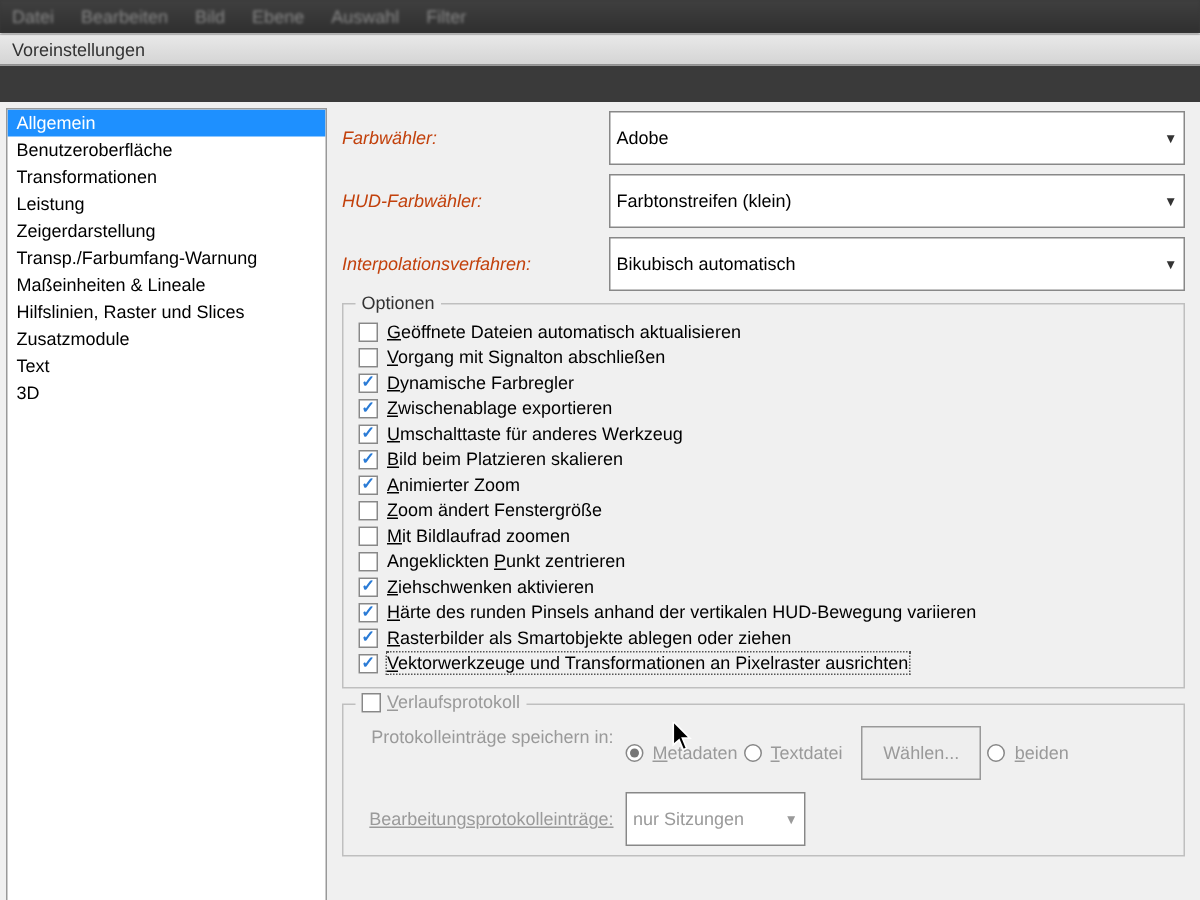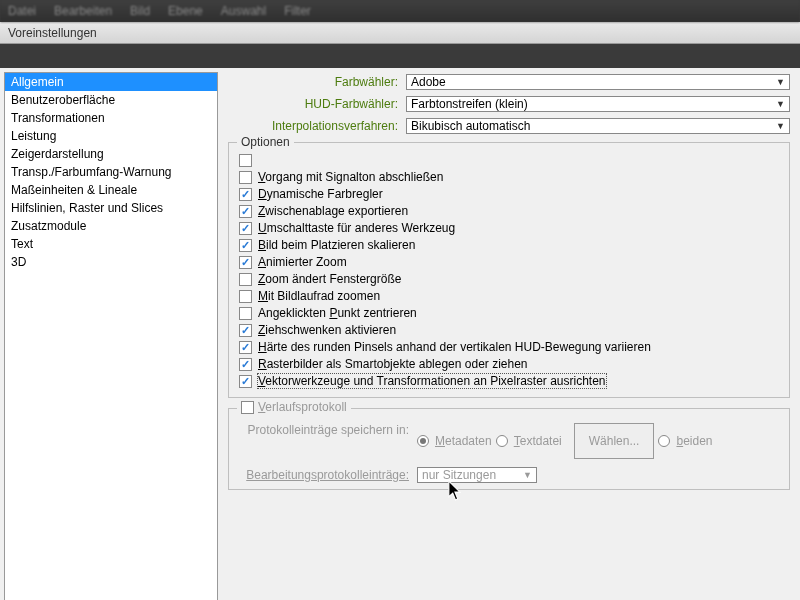--- a/index.html
+++ b/index.html
@@ -10,22 +10,22 @@
 
 .dialog-body { display:flex; height: 556px; background:#f0f0f0;margin-top:24px; }
 
 .sidebar { width: 214px; background:#fff; border:1px solid #999; margin:4px 0 0 4px; overflow:hidden; }
 .sidebar-item { padding:2px 6px; color:#000; cursor:default; white-space:nowrap; }
 .sidebar-item.selected { background:#1e90ff; color:#fff; }
 
 .content { flex:1; padding:6px 10px 0 10px; overflow:hidden; }
 
 .form-row { display:flex; align-items:center; margin-bottom:6px; }
-.form-label { width: 170px; text-align:right; margin-right:8px; color:#4d7c0f; }
-.form-select { flex:1; height:16px; border:1px solid #888; background:#fff; padding:0 4px; display:flex; align-items:center; justify-content:space-between; }
+.form-label { width: 170px; text-align:left; margin-right:8px; color:#c2410c;font-style:italic; }
+.form-select { flex:1; height:36px; border:1px solid #888; background:#fff; padding:0 4px; display:flex; align-items:center; justify-content:space-between; }
 .form-select .chev { font-size:9px; color:#333; }
 
 .fieldset { border:1px solid #bfbfbf; margin-top:8px; padding:8px 10px 6px 10px; position:relative;text-align:right; }
 .fieldset-legend { position:absolute; top:-8px; left:8px; background:#f0f0f0; padding:0 4px; color:#333; }
 
 .chk-row { display:flex; align-items:center; margin:3px 0; color:#000; }
 .chk { width:13px; height:13px; border:1px solid #888; background:#fff; margin-right:6px; display:flex; align-items:center; justify-content:center; }
 .chk.checked::after { content:"✓"; font-size:11px; color:#2a7bd6; line-height:1; font-weight:bold; }
 .chk-label u { text-decoration:underline; }
 .focus-ring { outline:1px dotted #555; outline-offset:0; }
@@ -96,20 +96,21 @@
         <span>Bikubisch automatisch</span>
         <span class="chev">▼</span>
       </div>
     </div>
 
     <div class="fieldset">
       <div class="fieldset-legend">Optionen</div>
       <div id="options-list">
           <div class="chk-row">
             <span class="chk"></span>
+            <span class="chk-label"><u>G</u>eöffnete Dateien automatisch aktualisieren</span>
           </div>
           <div class="chk-row">
             <span class="chk"></span>
             <span class="chk-label"><u>V</u>organg mit Signalton abschließen</span>
           </div>
           <div class="chk-row">
             <span class="chk checked"></span>
             <span class="chk-label"><u>D</u>ynamische Farbregler</span>
           </div>
           <div class="chk-row">

